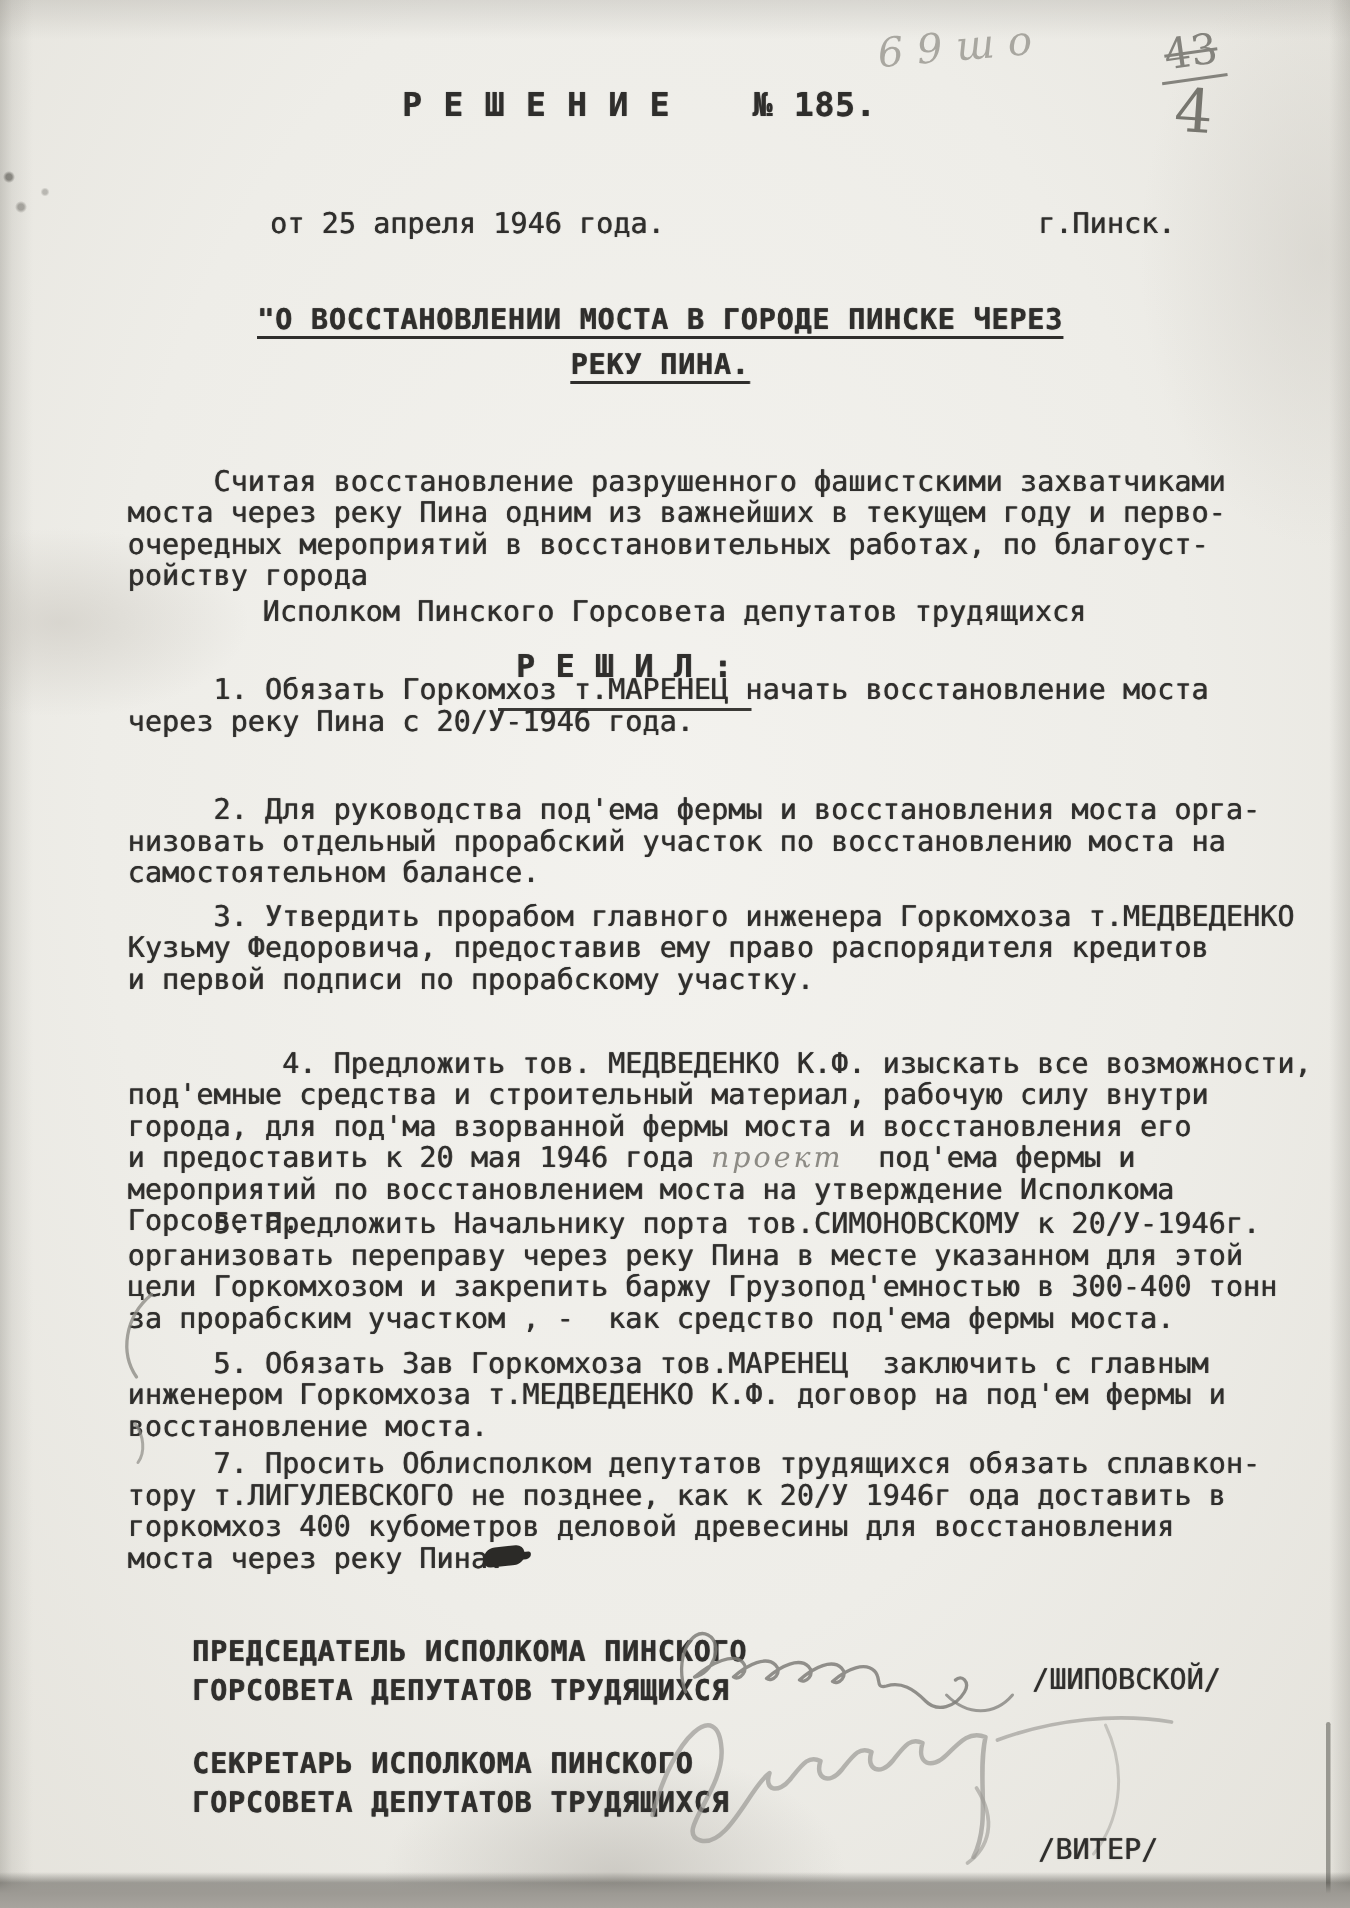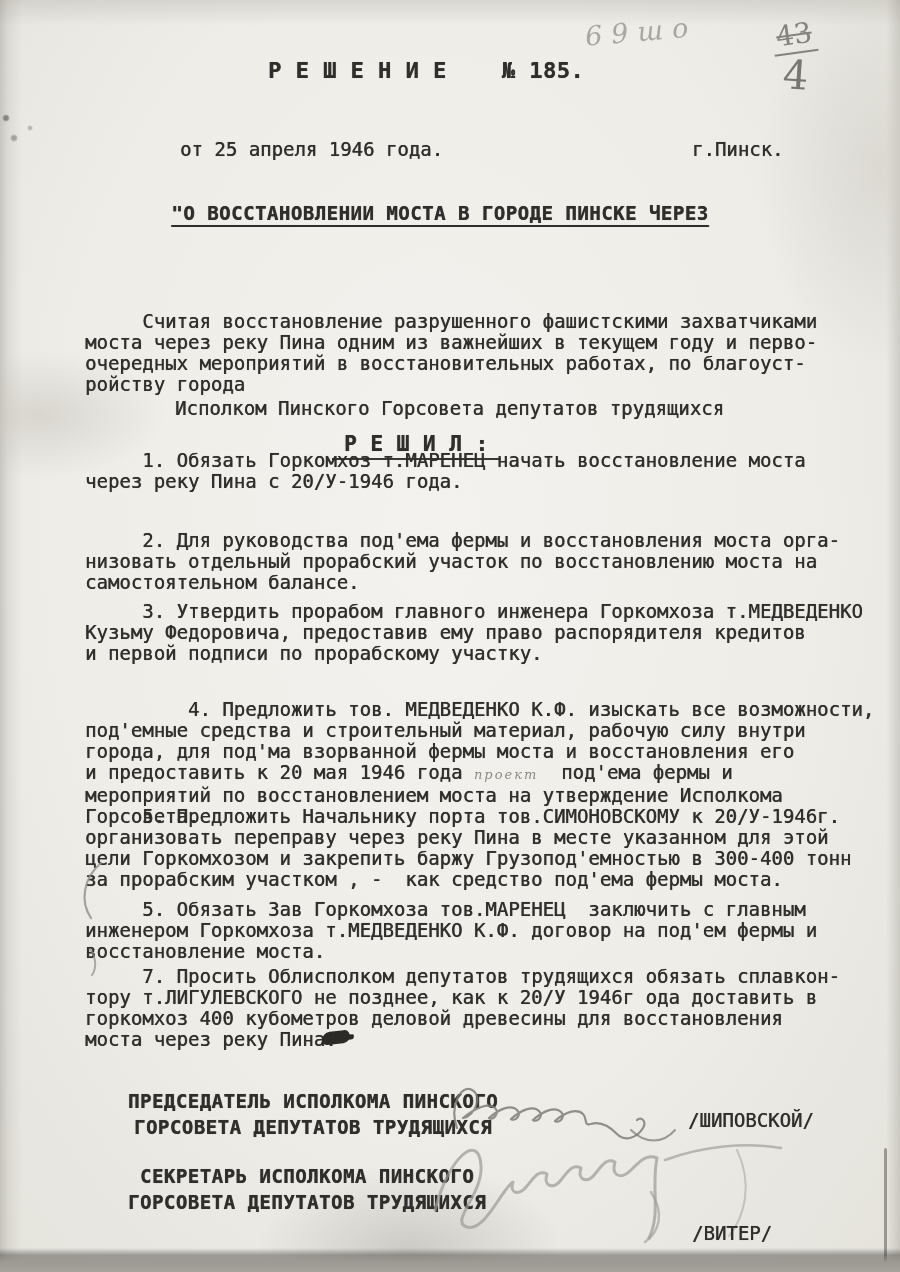--- a/index.html
+++ b/index.html
@@ -18,27 +18,27 @@
       linear-gradient(to bottom, rgba(150,147,140,.25) 0px, rgba(150,147,140,0) 26px),
       radial-gradient(ellipse at 48% 42%, #f3f2ee 0%, #eeede8 55%, #e4e2db 100%);
   }
   .abs{position:absolute;}
   .tw{
     font-family:"DejaVu Sans Mono","Liberation Mono",monospace;
     font-size:19px;line-height:21px;color:#2f2e2c;
     white-space:pre-wrap;
     text-shadow:0.4px 0 0 rgba(47,46,44,.8), 0 0 1px rgba(47,46,44,.3);
   }
-  .tw-b{font-weight:bold;letter-spacing:.5px;text-align:center;}
+  .tw-b{font-weight:bold;letter-spacing:.5px;}
   .und{text-decoration:underline;text-decoration-thickness:2px;text-underline-offset:5px;}
-  .und-pad{border-bottom:2px solid #3a3936;padding:0 12px 3px 12px;display:inline-block;}
+  .und-pad{border-bottom:2px solid #3a3936;padding:0 12px 17px 12px;display:inline-block;}
   .pencil{color:#98968f;font-family:"DejaVu Serif","Liberation Serif",serif;font-style:italic;}
   .hw-word{
     font-family:"DejaVu Serif","Liberation Serif",serif;font-style:italic;
-    color:#8d8b85;letter-spacing:2px;font-size:13px;text-shadow:none;
+    color:#8d8b85;letter-spacing:2px;font-size:19px;text-shadow:none;
   }
   .sig path{fill:none;stroke-linecap:round;stroke-linejoin:round;}
   .blot{background:#2b2a27;border-radius:9px 6px 8px 5px;transform:rotate(-6deg);box-shadow:8px 1px 0 -4px #2b2a27;}
   .bottom-strip{
     left:0;bottom:0;width:900px;height:24px;
     background:linear-gradient(to bottom, rgba(62,60,55,0) 0%, rgba(62,60,55,.45) 30%, #9d9a94 60%, #a7a49e 100%);
   }
   .edge-line{left:884px;top:1148px;width:3px;height:116px;background:rgba(58,57,52,.45);border-radius:2px;}
   .crossed{color:#84837d;font-style:normal;font-family:"DejaVu Serif","Liberation Serif",serif;
     text-decoration:line-through;border-bottom:2px solid #84837d;padding:0 4px 1px 4px;}
@@ -54,20 +54,21 @@
     <span class="crossed">43</span>
   </div>
   <div class="abs pgnum" style="left:783px;top:52px;font-size:40px;transform:rotate(4deg);">4</div>
 
   <div class="abs tw tw-b" style="left:268px;top:60px;font-size:22px;white-space:pre;">Р Е Ш Е Н И Е    № 185.</div>
   <div class="abs tw" style="left:180px;top:139px;white-space:pre;">от 25 апреля 1946 года.</div>
   <div class="abs tw" style="left:692px;top:139px;white-space:pre;">г.Пинск.</div>
 
   <div class="abs" style="left:140px;top:203px;width:600px;text-align:center;">
     <div style="margin-bottom:9px;"><span class="tw tw-b und">"О ВОССТАНОВЛЕНИИ МОСТА В ГОРОДЕ ПИНСКЕ ЧЕРЕЗ</span></div>
+    <div><span class="tw tw-b und">РЕКУ ПИНА.</span></div>
   </div>
 
   <div class="abs tw" style="left:85px;top:311px;width:790px;">     Считая восстановление разрушенного фашистскими захватчиками
 моста через реку Пина одним из важнейших в текущем году и перво-
 очередных мероприятий в восстановительных работах, по благоуст-
 ройству города</div>
 
   <div class="abs tw" style="left:175px;top:398px;white-space:pre;">Исполком Пинского Горсовета депутатов трудящихся</div>
 
   <div class="abs" style="left:332px;top:434px;">

